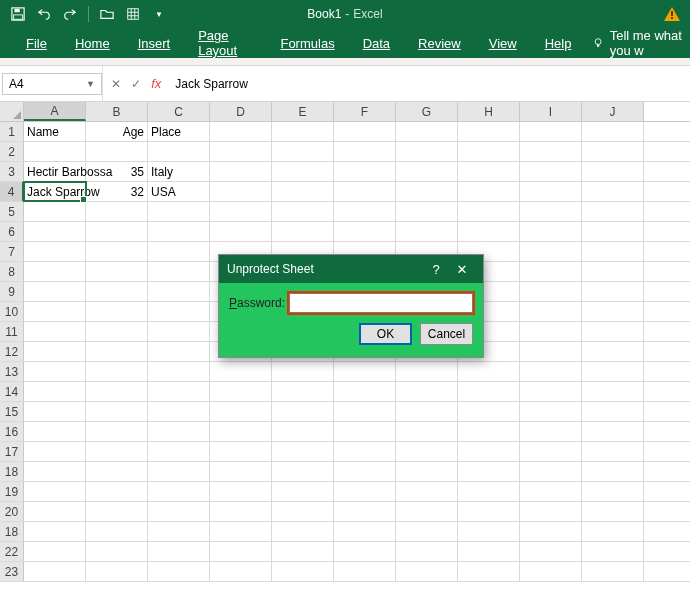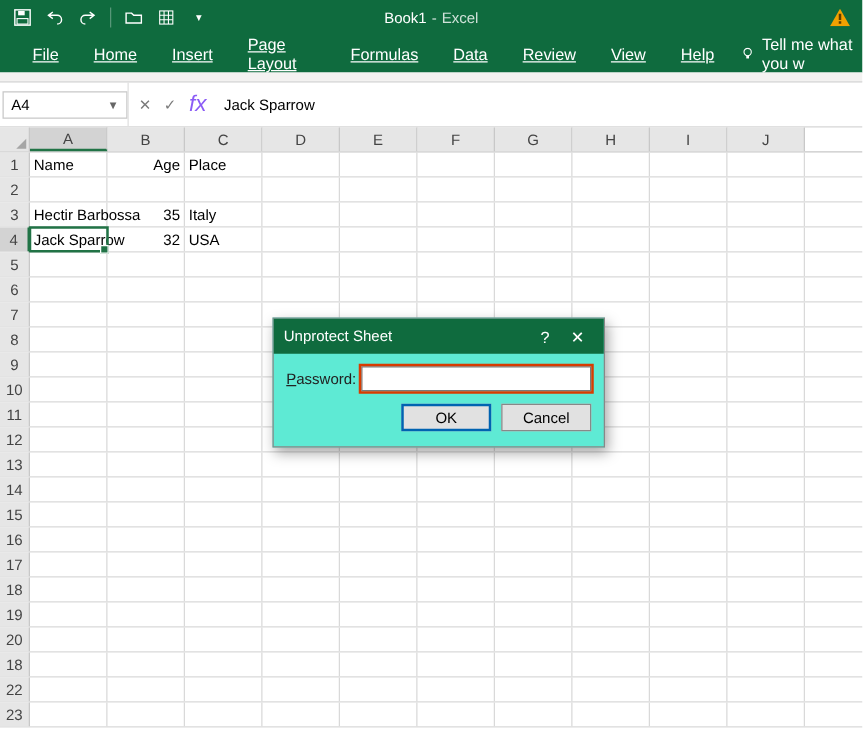--- a/index.html
+++ b/index.html
@@ -18,49 +18,49 @@
 .ribbon-tab { padding: 0 14px; height: 100%; display: flex; align-items: center; cursor: pointer; text-decoration: underline; }
 .tellme { display: flex; align-items: center; gap: 6px; margin-left: 8px; }
 .bulb { width: 14px; height: 14px; }
 
 .ribbon-body { height: 8px; background: #f3f2f1; border-bottom: 1px solid #d6d6d6; }
 
 .namebox-row { height: 36px; display: flex; align-items: center; border-bottom: 1px solid #d6d6d6; font-size: 12px; }
 .namebox { width: 100px; height: 22px; border: 1px solid #c8c8c8; margin-left: 2px; display: flex; align-items: center; padding: 0 6px; justify-content: space-between; background: #fff; }
 .nb-dd { color: #666; font-size: 9px; }
 .fx-group { display: flex; align-items: center; height: 100%; border-left: 1px solid #e0e0e0; padding: 0 8px; gap: 10px; color: #7a7a7a; }
-.fx-btn { font-style: italic; color: #8b5cf6; font-size: 18px; cursor: pointer; }
+.fx-btn { font-style: italic; color: #ef4444; font-size: 13px; cursor: pointer; }
 .formula-bar { flex: 1; height: 22px; border: none; padding: 0 6px; font-size: 12px; outline: none; }
 
 .grid-wrap { position: relative; }
 .col-headers { display: flex; height: 20px; font-size: 12px; color: #444; border-bottom: 1px solid #c8c8c8; }
 .selectall { width: 24px; border-right: 1px solid #c8c8c8; background: #e6e6e6; position: relative; }
 .selectall::after { content: ""; position: absolute; right: 2px; bottom: 2px; width: 0; height: 0; border-left: 8px solid transparent; border-bottom: 8px solid #a6a6a6; }
 .colh { width: 62px; border-right: 1px solid #c8c8c8; background: #e6e6e6; display: flex; align-items: center; justify-content: center; }
 .colh.active { background: #d3d3d3; border-bottom: 2px solid #217346; }
 
 .grid-rows { display: flex; flex-direction: column; }
 .row { display: flex; height: 20px; font-size: 12px; border-bottom: 1px solid #d9d9d9; }
 .rowh { width: 24px; background: #e6e6e6; border-right: 1px solid #c8c8c8; display: flex; align-items: center; justify-content: center; color: #444; }
 .rowh.active { background: #d3d3d3; border-right: 2px solid #217346; }
 .cell { width: 62px; border-right: 1px solid #d9d9d9; padding: 0 3px; display: flex; align-items: center; white-space: nowrap; overflow: visible; }
 .cell.num { justify-content: flex-end; }
 .cell.sel { outline: 2px solid #217346; outline-offset: -1px; position: relative; z-index: 2; background: #fff; }
 .cell.sel::after { content: ""; position: absolute; right: -2px; bottom: -2px; width: 5px; height: 5px; background: #217346; border: 1px solid #fff; }
 
-.dialog { position: absolute; left: 218px; top: 254px; width: 266px; background: #5eead4; border: 1px solid #888; box-shadow: 2px 4px 10px rgba(0,0,0,0.35); z-index: 10; }
+.dialog { position: absolute; left: 218px; top: 254px; width: 266px; background: #22c55e; border: 1px solid #888; box-shadow: 2px 4px 10px rgba(0,0,0,0.35); z-index: 10; }
 .dlg-title { height: 28px; background: #0f6b3e; color: #fff; display: flex; align-items: center; padding: 0 8px; font-size: 12px; }
 .dlg-title-text { flex: 1; }
 .dlg-title-btn { width: 26px; text-align: center; cursor: pointer; font-size: 13px; }
 .dlg-body { padding: 10px 10px 4px 10px; display: flex; align-items: center; gap: 4px; font-size: 12px; }
 .dlg-label { color: #222; }
 .dlg-label u { text-decoration: underline; }
 .dlg-input { flex: 1; height: 20px; border: 1px solid #7a7a7a; background: #fff; outline: 2px solid #d83b01; outline-offset: 0; padding: 0 4px; font-size: 12px; }
 .dlg-buttons { display: flex; justify-content: flex-end; gap: 8px; padding: 6px 10px 12px 10px; }
-.dlg-btn { width: 72px; height: 22px; font-size: 12px; background: #e1e1e1; border: 1px solid #888; cursor: pointer; }
+.dlg-btn { width: 53px; height: 22px; font-size: 12px; background: #e1e1e1; border: 1px solid #888; cursor: pointer; }
 .dlg-btn.default { border: 2px solid #0063b1; background: #e1e1e1; }
 
 </style>
 </head>
 <body>
 
 <div class="titlebar">
   <div class="qat">
     <span class="qat-icon">
       <svg viewBox="0 0 16 16" width="14" height="14">

